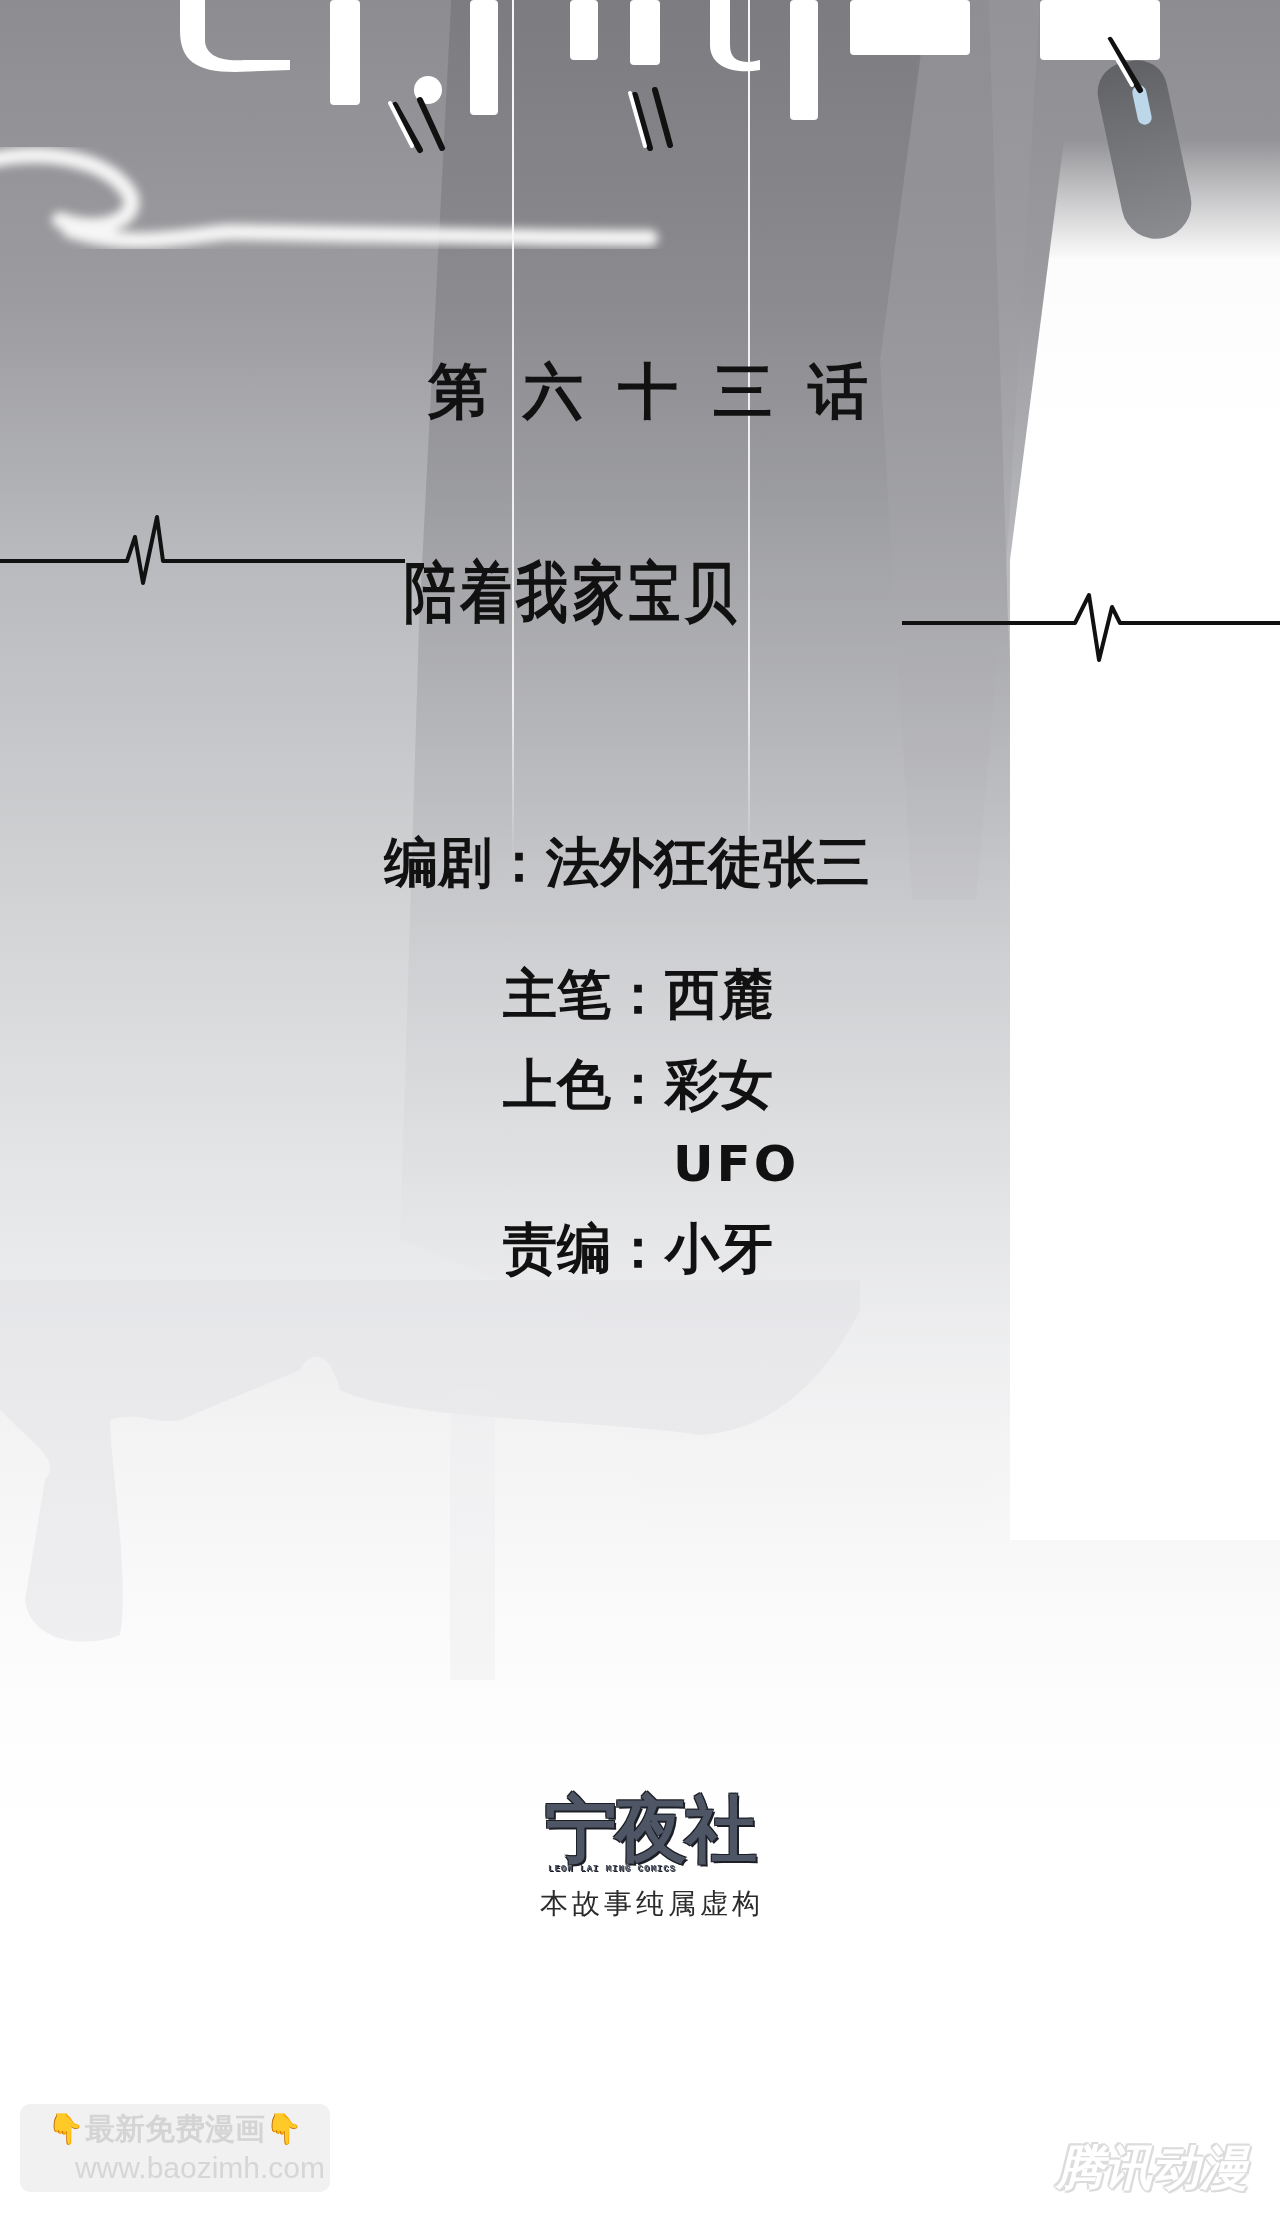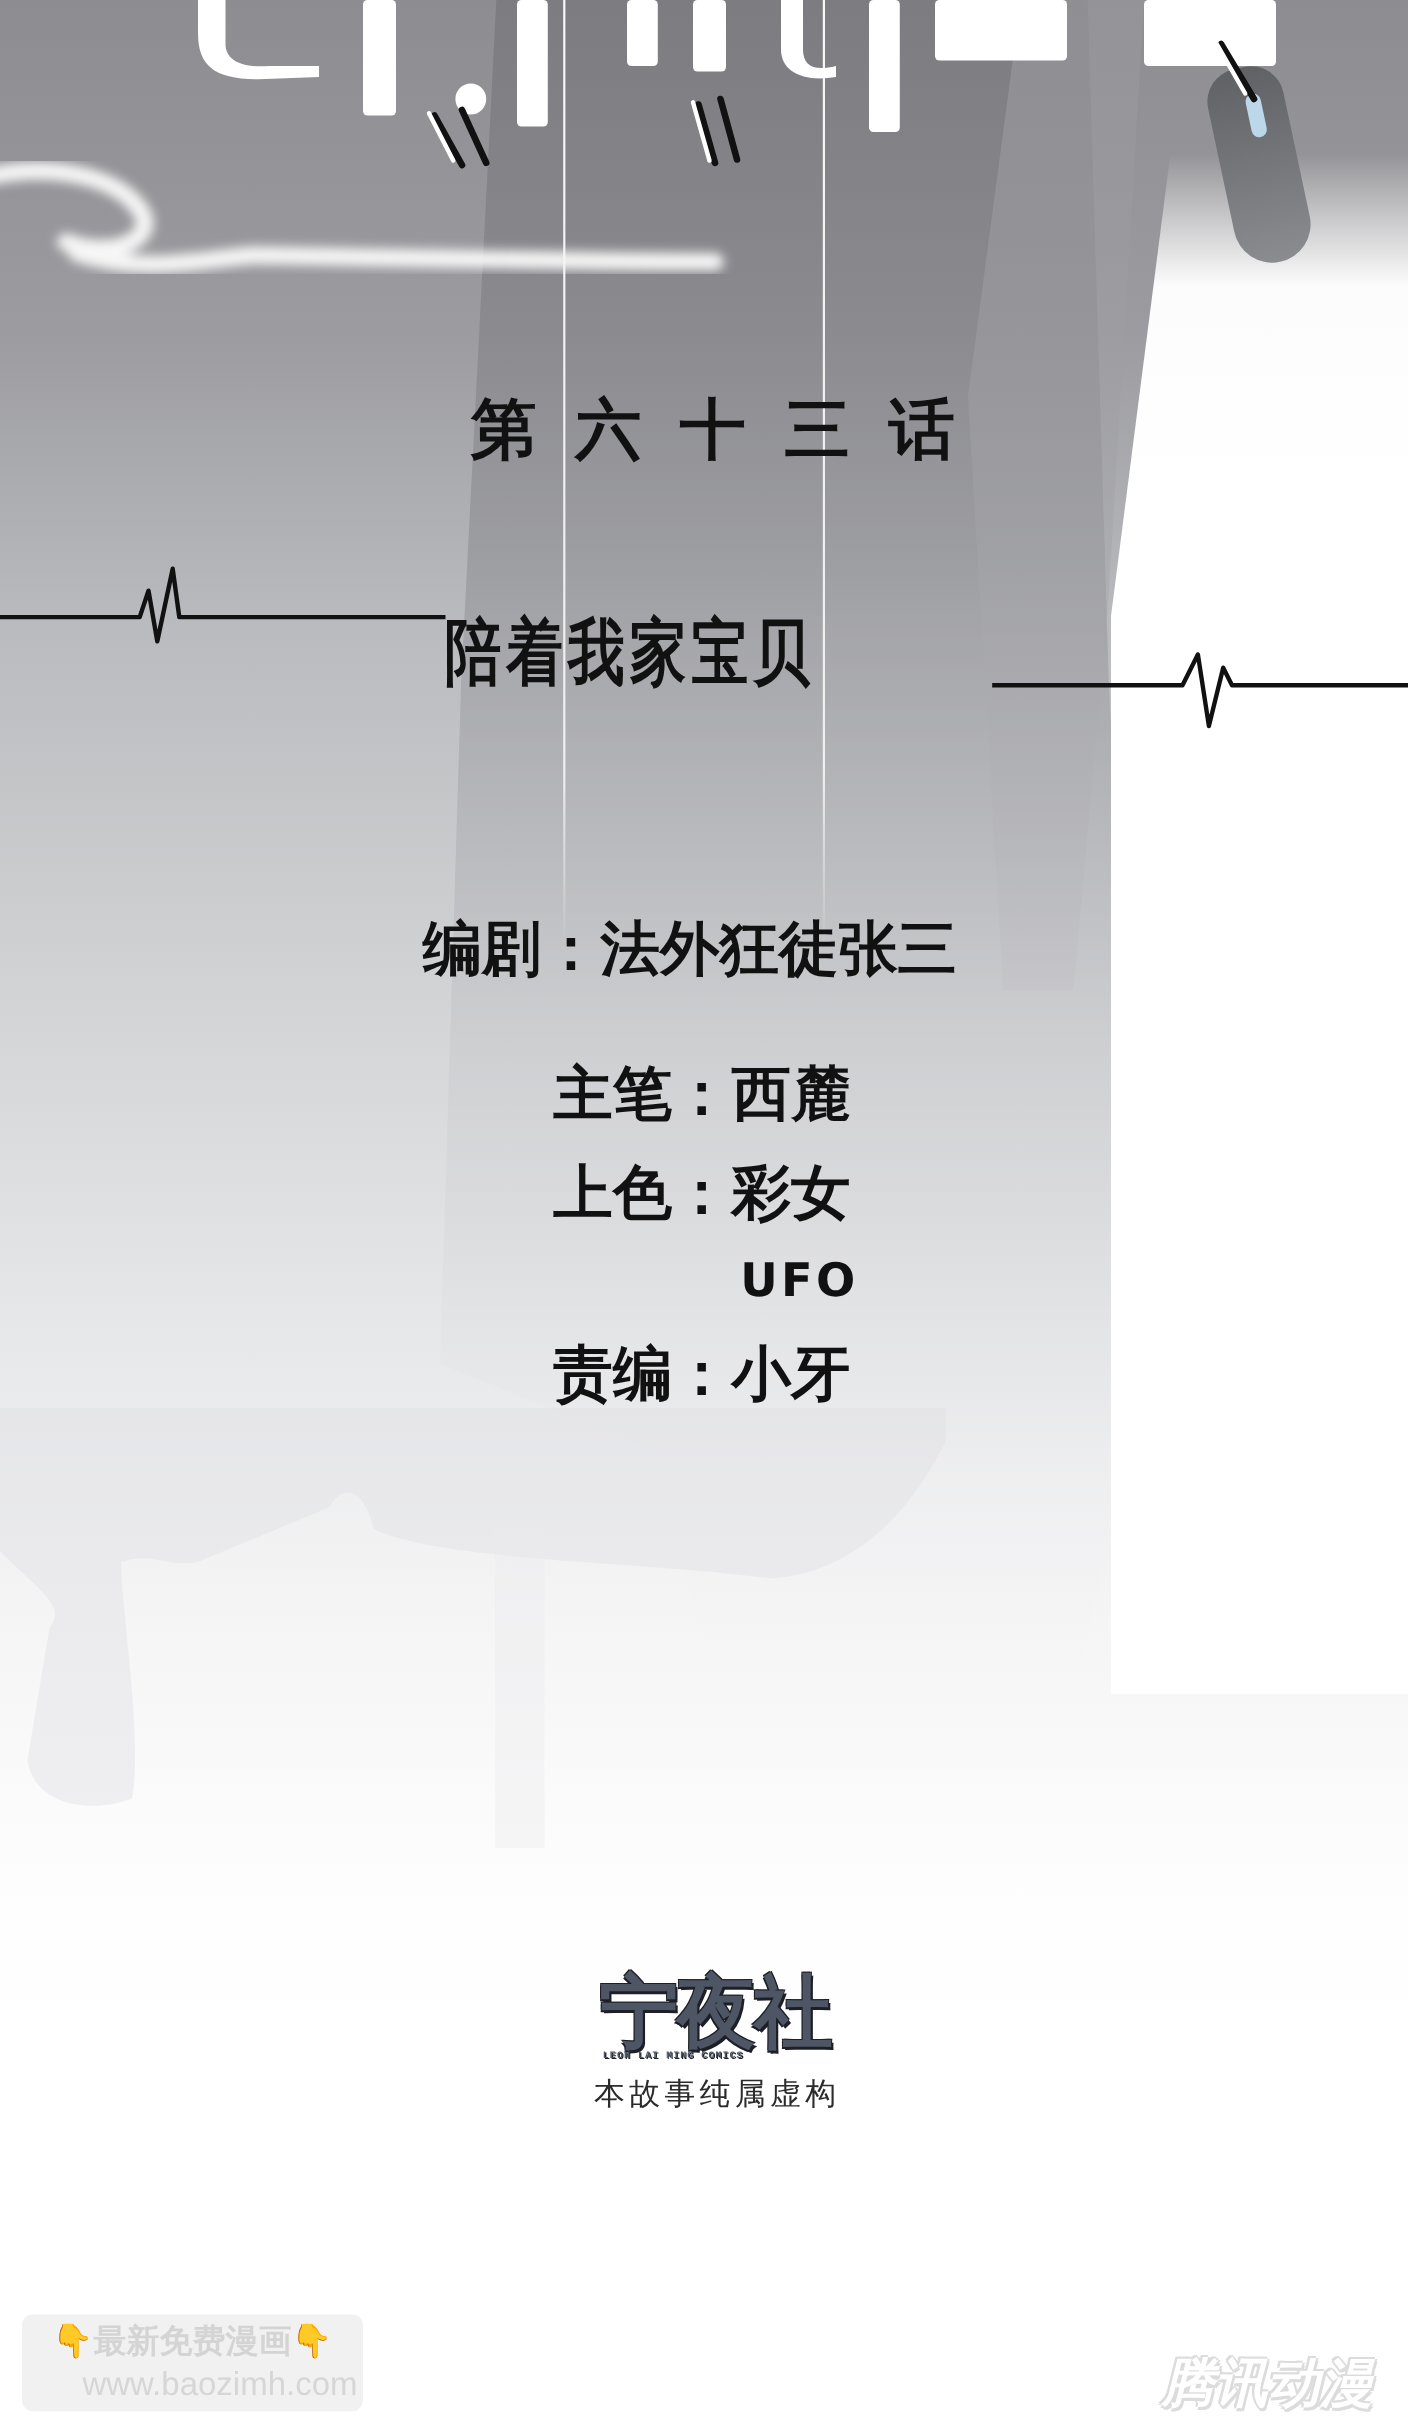--- a/index.html
+++ b/index.html
@@ -21,21 +21,21 @@
   .wisp { position: absolute; left: -10px; top: 140px; width: 680px; height: 120px; }
   .title-strokes { position: absolute; left: 150px; top: 0; width: 1080px; height: 170px; }
   .chapter { position: absolute; left: 428px; top: 358px; height: 66px; display: flex; gap: 0; }
   .chapter span { display: inline-block; width: 95px; font-size: 60px; line-height: 66px; font-weight: bold; color: #111; font-family: "DejaVu Sans", sans-serif; letter-spacing: 0; }
   .subtitle { position: absolute; left: 404px; top: 555px; width: 500px; height: 76px; font-size: 66px; line-height: 76px; font-weight: bold; color: #111; letter-spacing: 6px; white-space: nowrap; transform: scaleX(0.78); transform-origin: left top; }
   .heartbeat { position: absolute; left: 0; top: 500px; width: 1280px; height: 180px; }
   .credit { position: absolute; font-weight: bold; color: #111; font-size: 54px; line-height: 62px; white-space: nowrap; }
   .credit-1 { left: 384px; top: 832px; }
   .credit-2 { left: 503px; top: 964px; }
   .credit-3 { left: 503px; top: 1054px; }
-  .credit-ufo { left: 673px; top: 1140px; font-size: 42px; line-height: 48px; letter-spacing: 3px; }
+  .credit-ufo { left: 673px; top: 1140px; font-size: 50px; line-height: 48px; letter-spacing: 3px; }
   .credit-4 { left: 503px; top: 1218px; }
   .logo { position: absolute; left: 545px; top: 1785px; width: 240px; height: 100px; }
   .logo-main { position: absolute; left: 0; top: 0; font-size: 72px; line-height: 88px; font-weight: bold; color: #4e5565; letter-spacing: -2px;
         text-shadow: 2px 2px 0 #1c1f26, -1px -1px 0 #1c1f26, 1px -1px 0 #1c1f26, -1px 1px 0 #1c1f26; }
   .logo-sub { position: absolute; left: 3px; top: 78px; font-size: 9px; line-height: 12px; font-weight: bold; color: #4e5565; letter-spacing: 1px; font-family: Liberation Mono, monospace; text-shadow: 1px 1px 0 #1c1f26; }
   .disclaimer { position: absolute; left: 540px; top: 1890px; font-size: 28px; line-height: 28px; color: #2b2b2b; letter-spacing: 4px; }
   .wm-left { position: absolute; left: 20px; top: 2104px; width: 310px; height: 88px; border-radius: 10px; background: rgba(240,240,240,0.9); }
   .wm-left-line1 { position: absolute; left: 0; top: 6px; width: 310px; text-align: center; font-size: 30px; line-height: 38px; color: #d4d4d4; font-weight: bold; }
   .wm-left-line1 .hand { color: #f2b33d; font-weight: normal; }
   .wm-left-line2 { position: absolute; left: 0; top: 46px; width: 360px; text-align: center; font-size: 30px; line-height: 36px; color: #d6d6d6; font-family: "Liberation Sans", sans-serif; }

